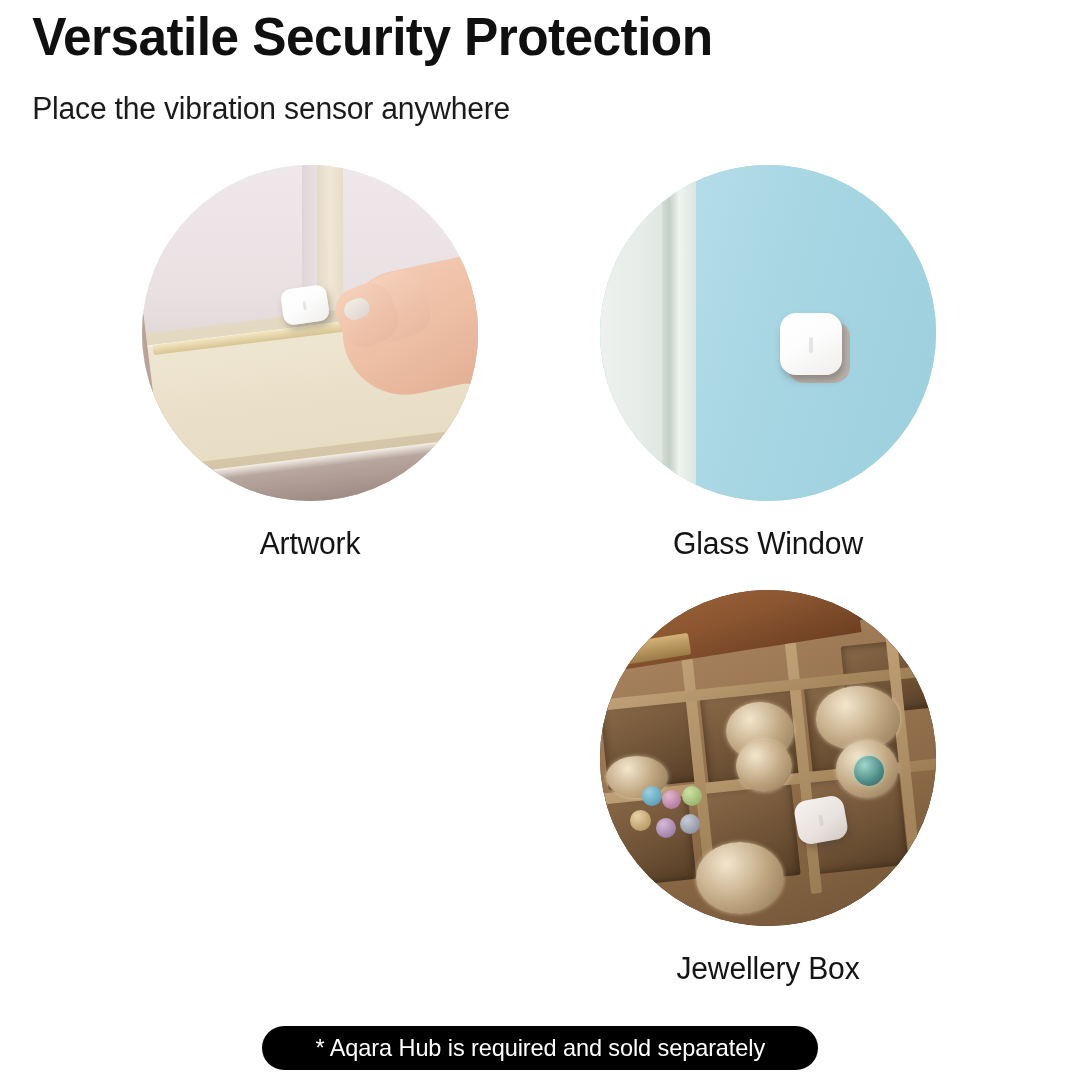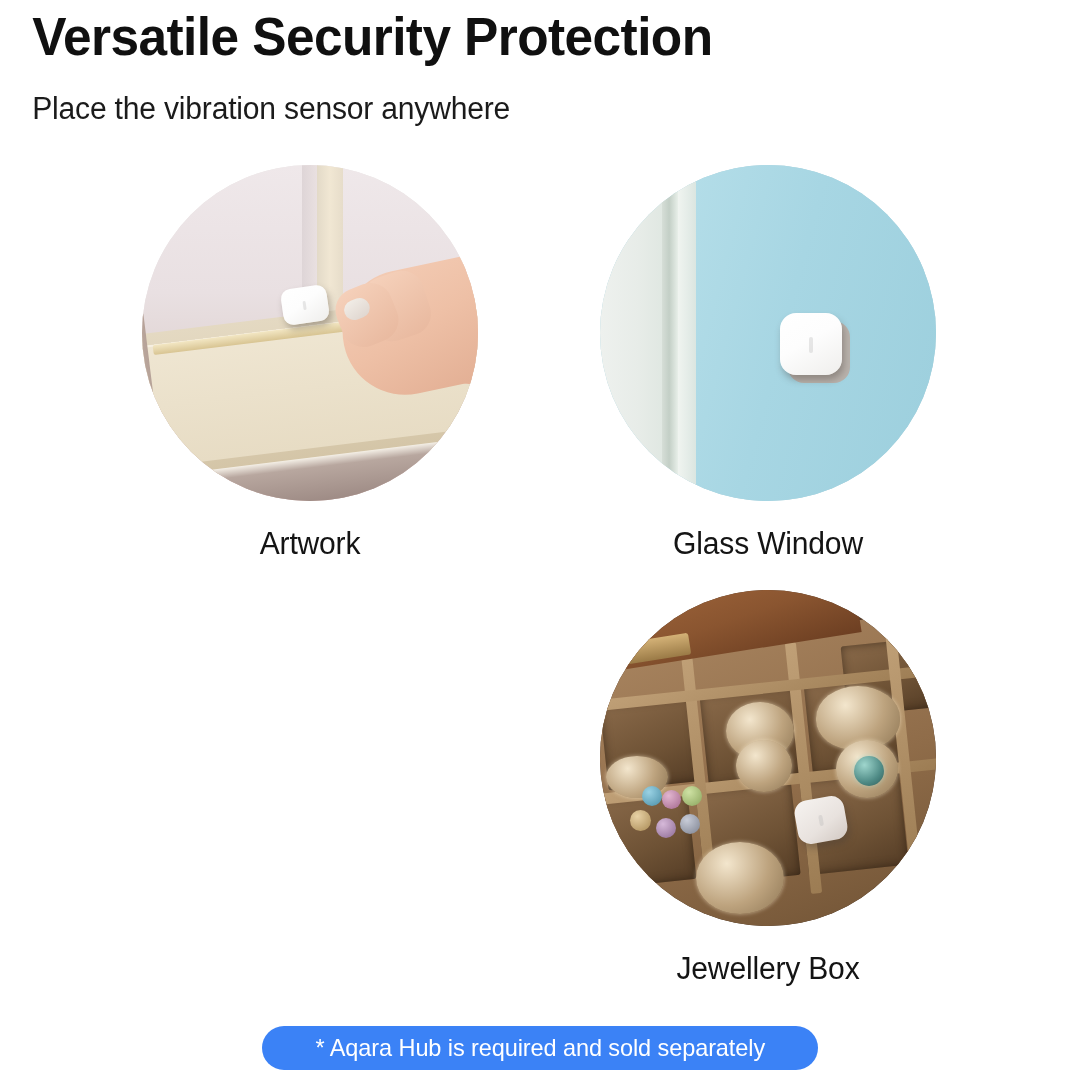--- a/index.html
+++ b/index.html
@@ -346,21 +346,21 @@
     border-radius: 13px;
     background: linear-gradient(150deg, #f6f3f0 0%, #e8e2de 60%, #d2c9c3 100%);
   }
 
   
   .footer-pill {
     position: absolute;
     left: 262px; top: 1026px;
     width: 556px; height: 44px;
     border-radius: 22px;
-    background: #3b82f6;
+    background: #000000;
     display: flex;
     align-items: center;
     justify-content: center;
   }
   .footer-text {
     font-size: 24px;
     line-height: 28px;
     color: #ffffff;
     letter-spacing: -0.1px;
     transform: scaleX(0.98);

